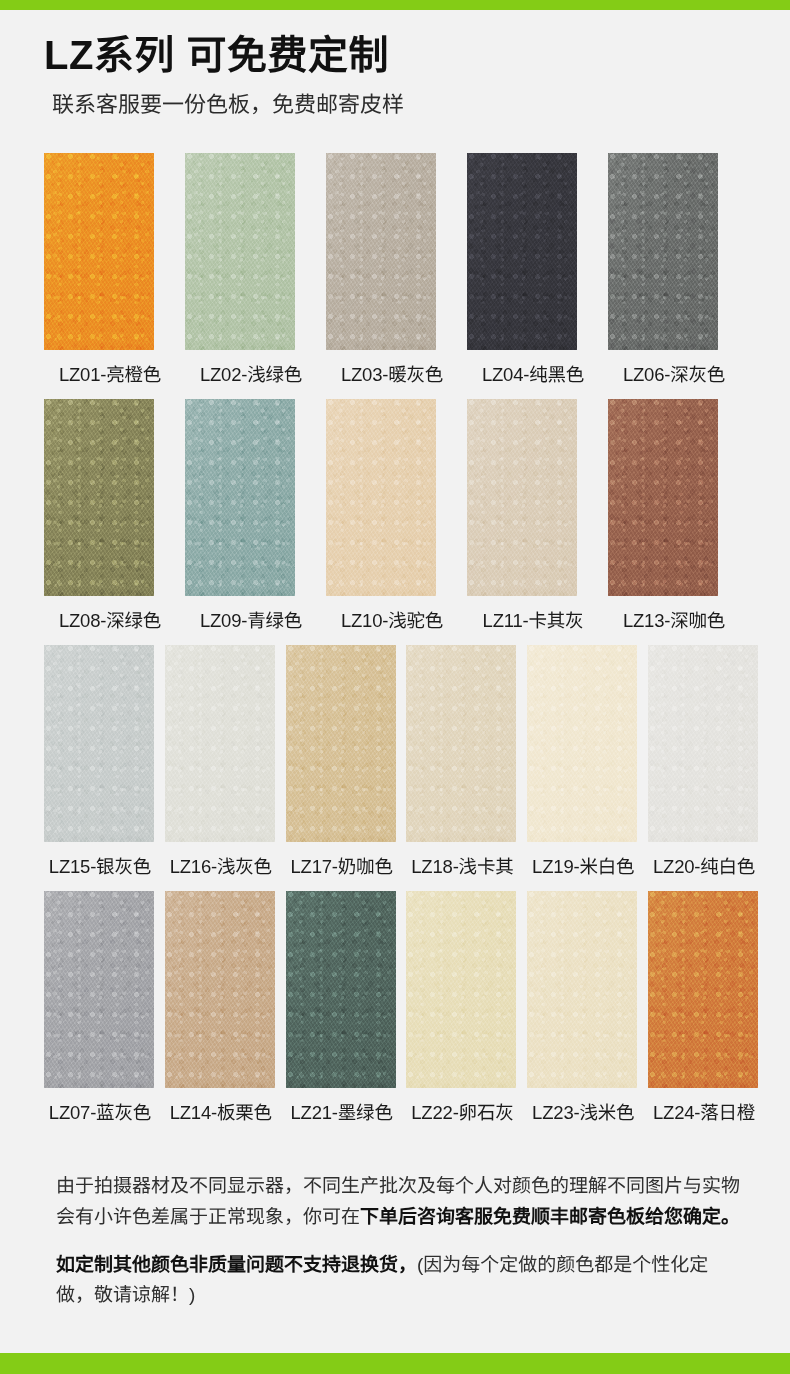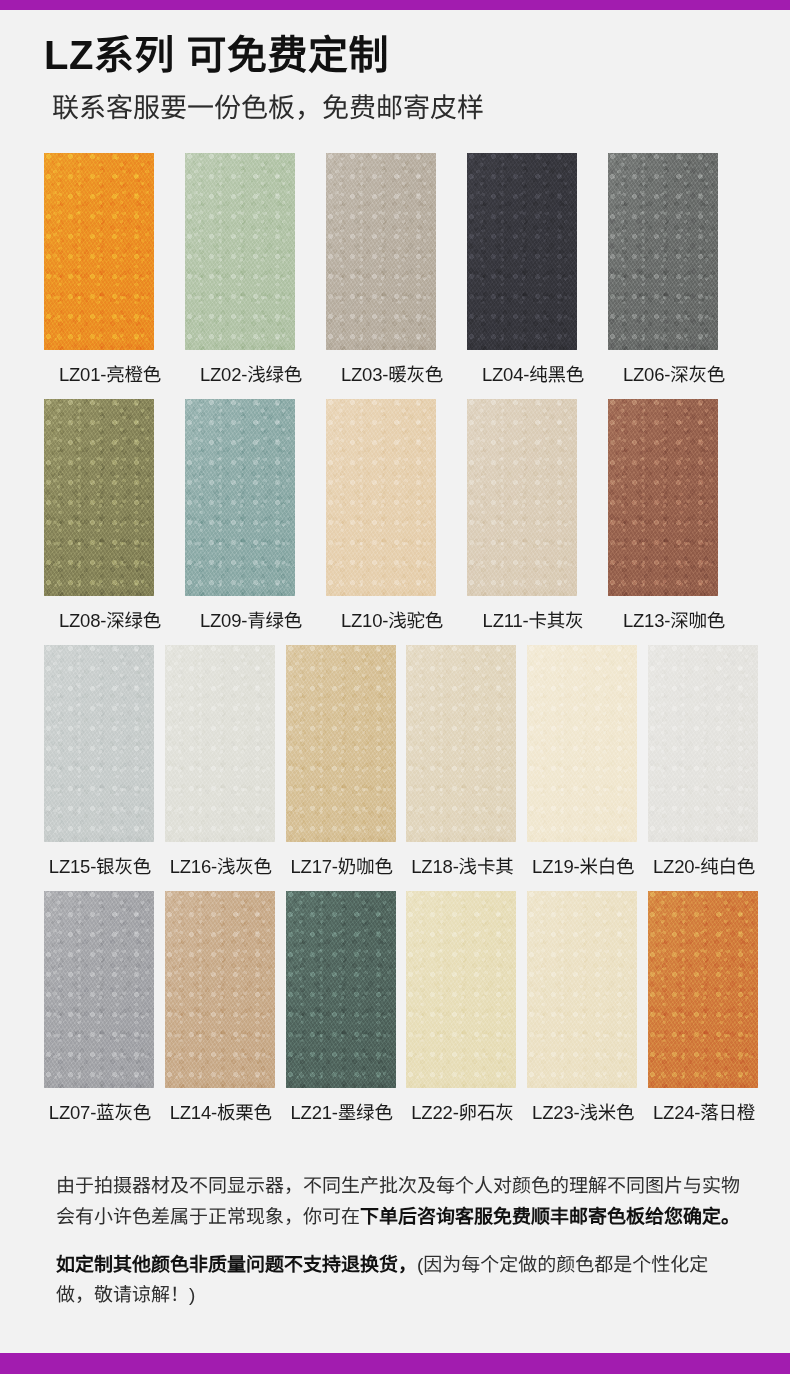--- a/index.html
+++ b/index.html
@@ -12,21 +12,21 @@
     font-family: "Liberation Sans", "DejaVu Sans", sans-serif;
     width: 790px;
     height: 1374px;
     overflow: hidden;
     -webkit-font-smoothing: antialiased;
   }
   #page {
     position: relative;
     width: 790px;
     height: 1374px;
-    background: #a21caf;
+    background: #84cc16;
   }
   .sheet {
     position: absolute;
     left: 0;
     top: 10px;
     width: 790px;
     height: 1343px;
     background: #f2f2f2;
   }
 
@@ -37,21 +37,21 @@
   .title {
     font-size: 40px;
     font-weight: bold;
     color: #111111;
     letter-spacing: 0.5px;
     line-height: 1.18;
     margin: 0;
     white-space: nowrap;
   }
   .subtitle {
-    font-size: 27px;
+    font-size: 22px;
     color: #2c2c2c;
     margin: 12px 0 0 8px;
     line-height: 1.3;
     white-space: nowrap;
   }
 
   
   .grid {
     position: absolute;
     left: 44px;

